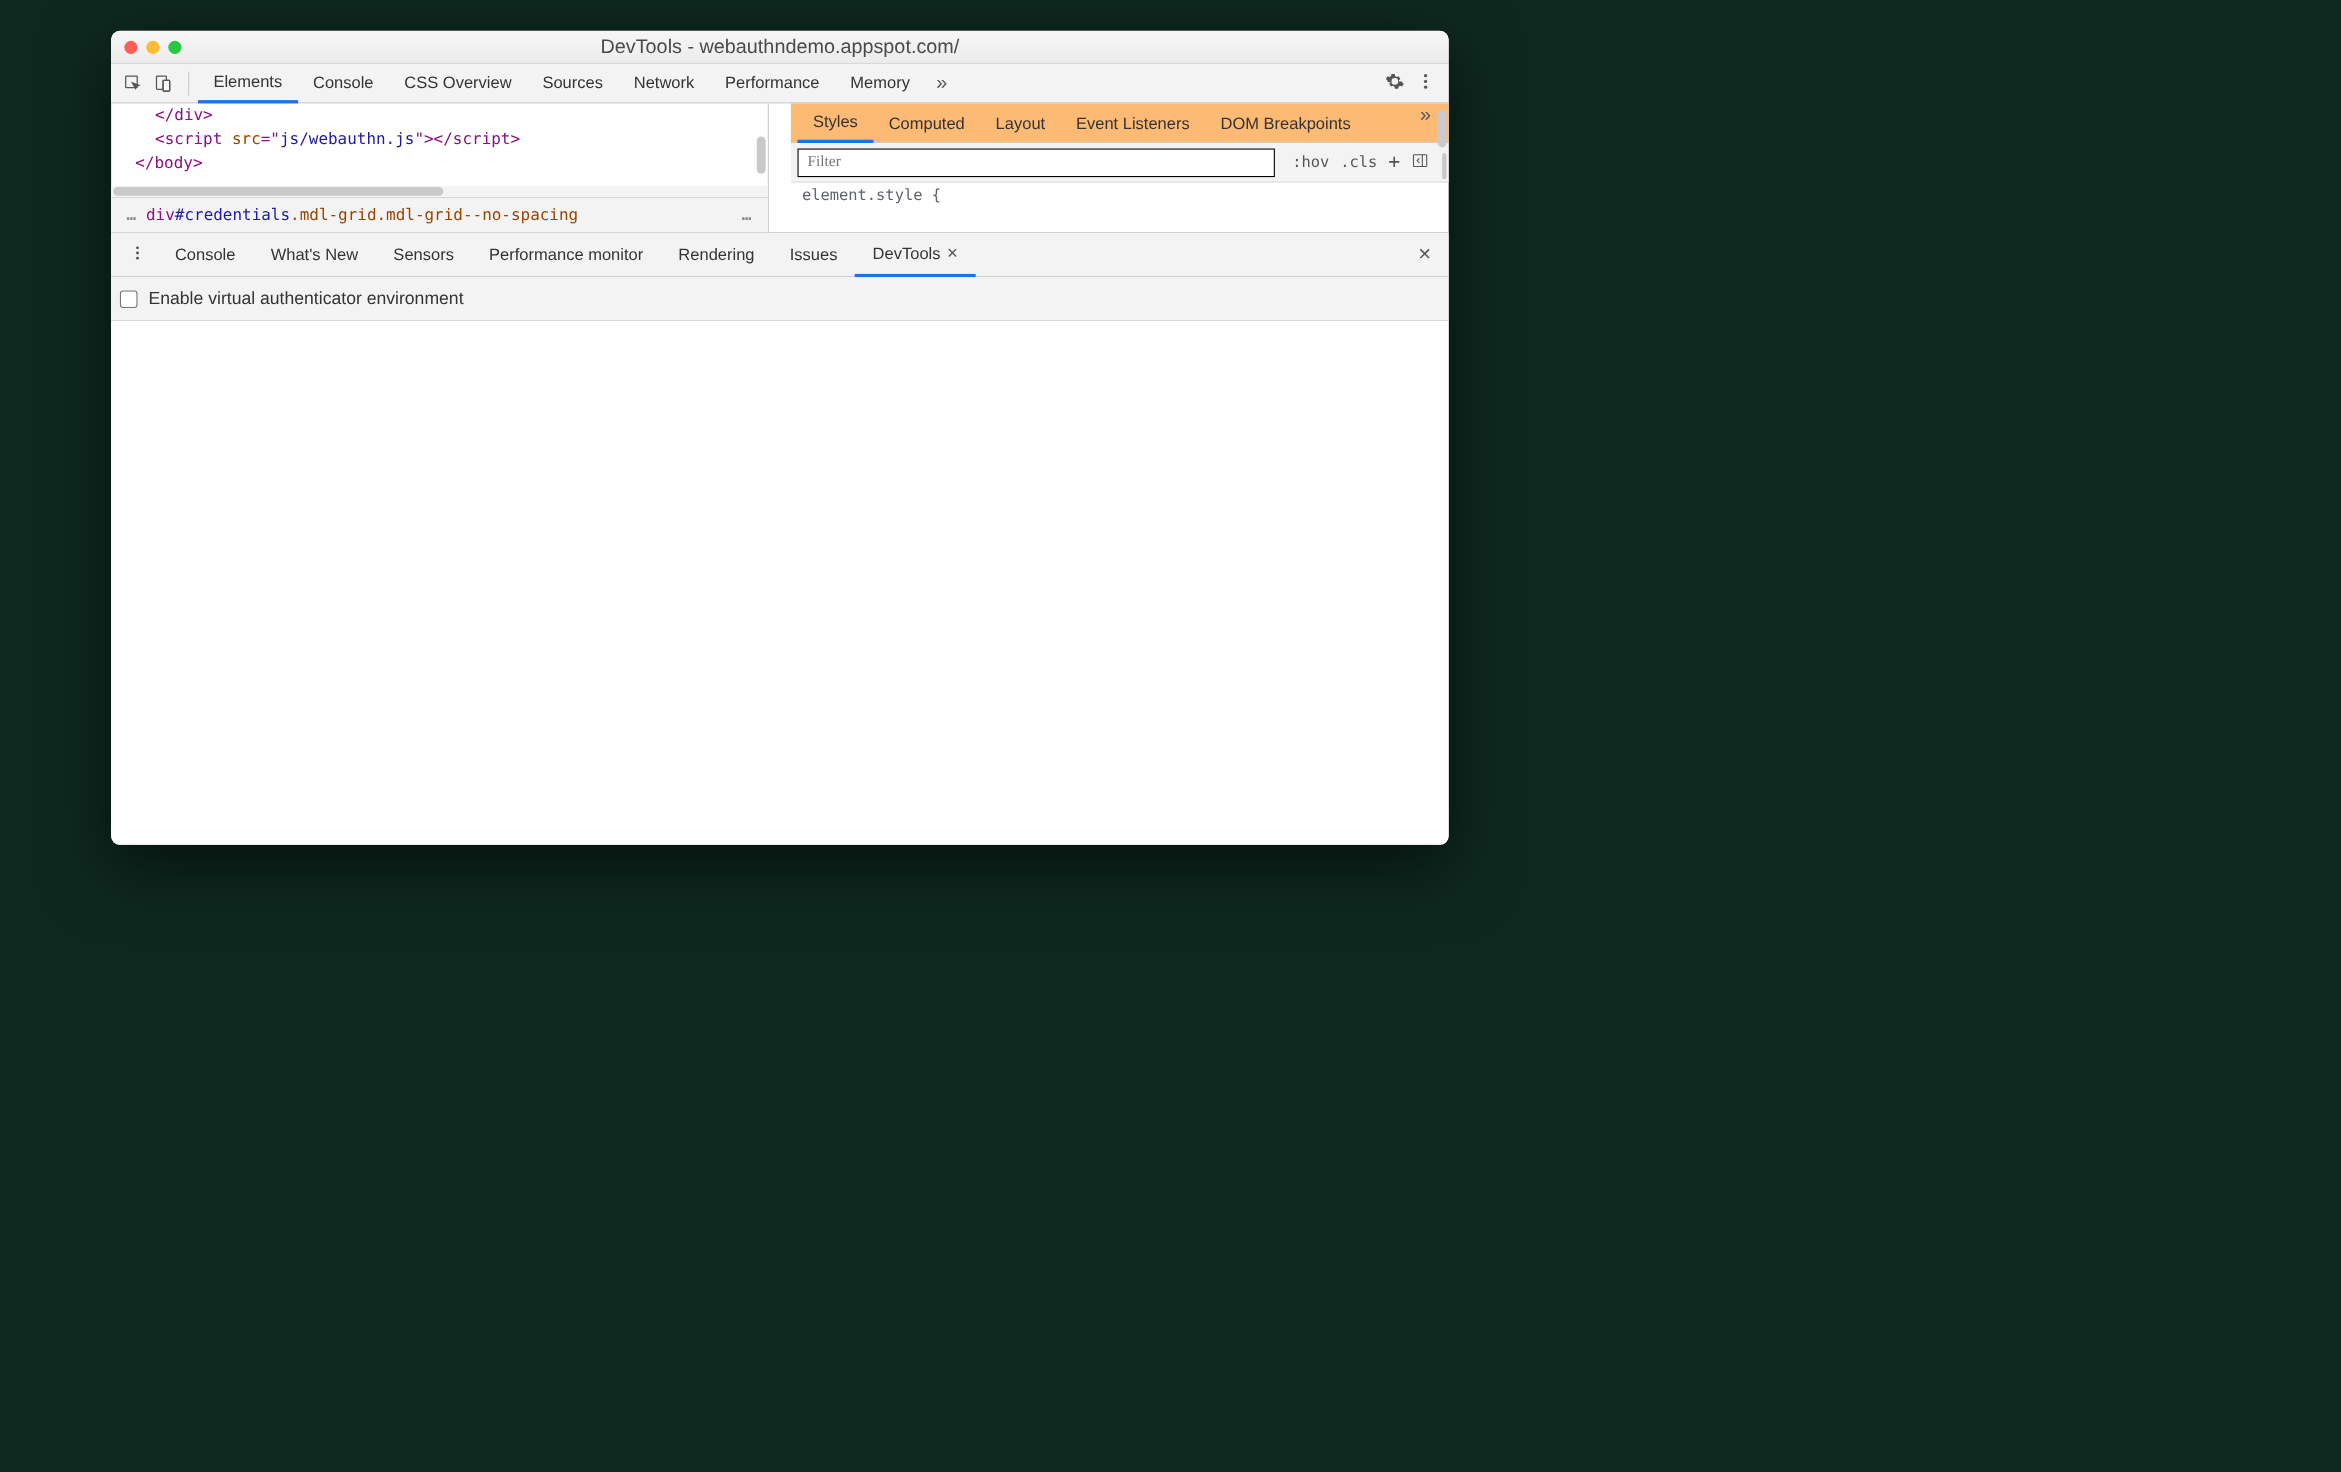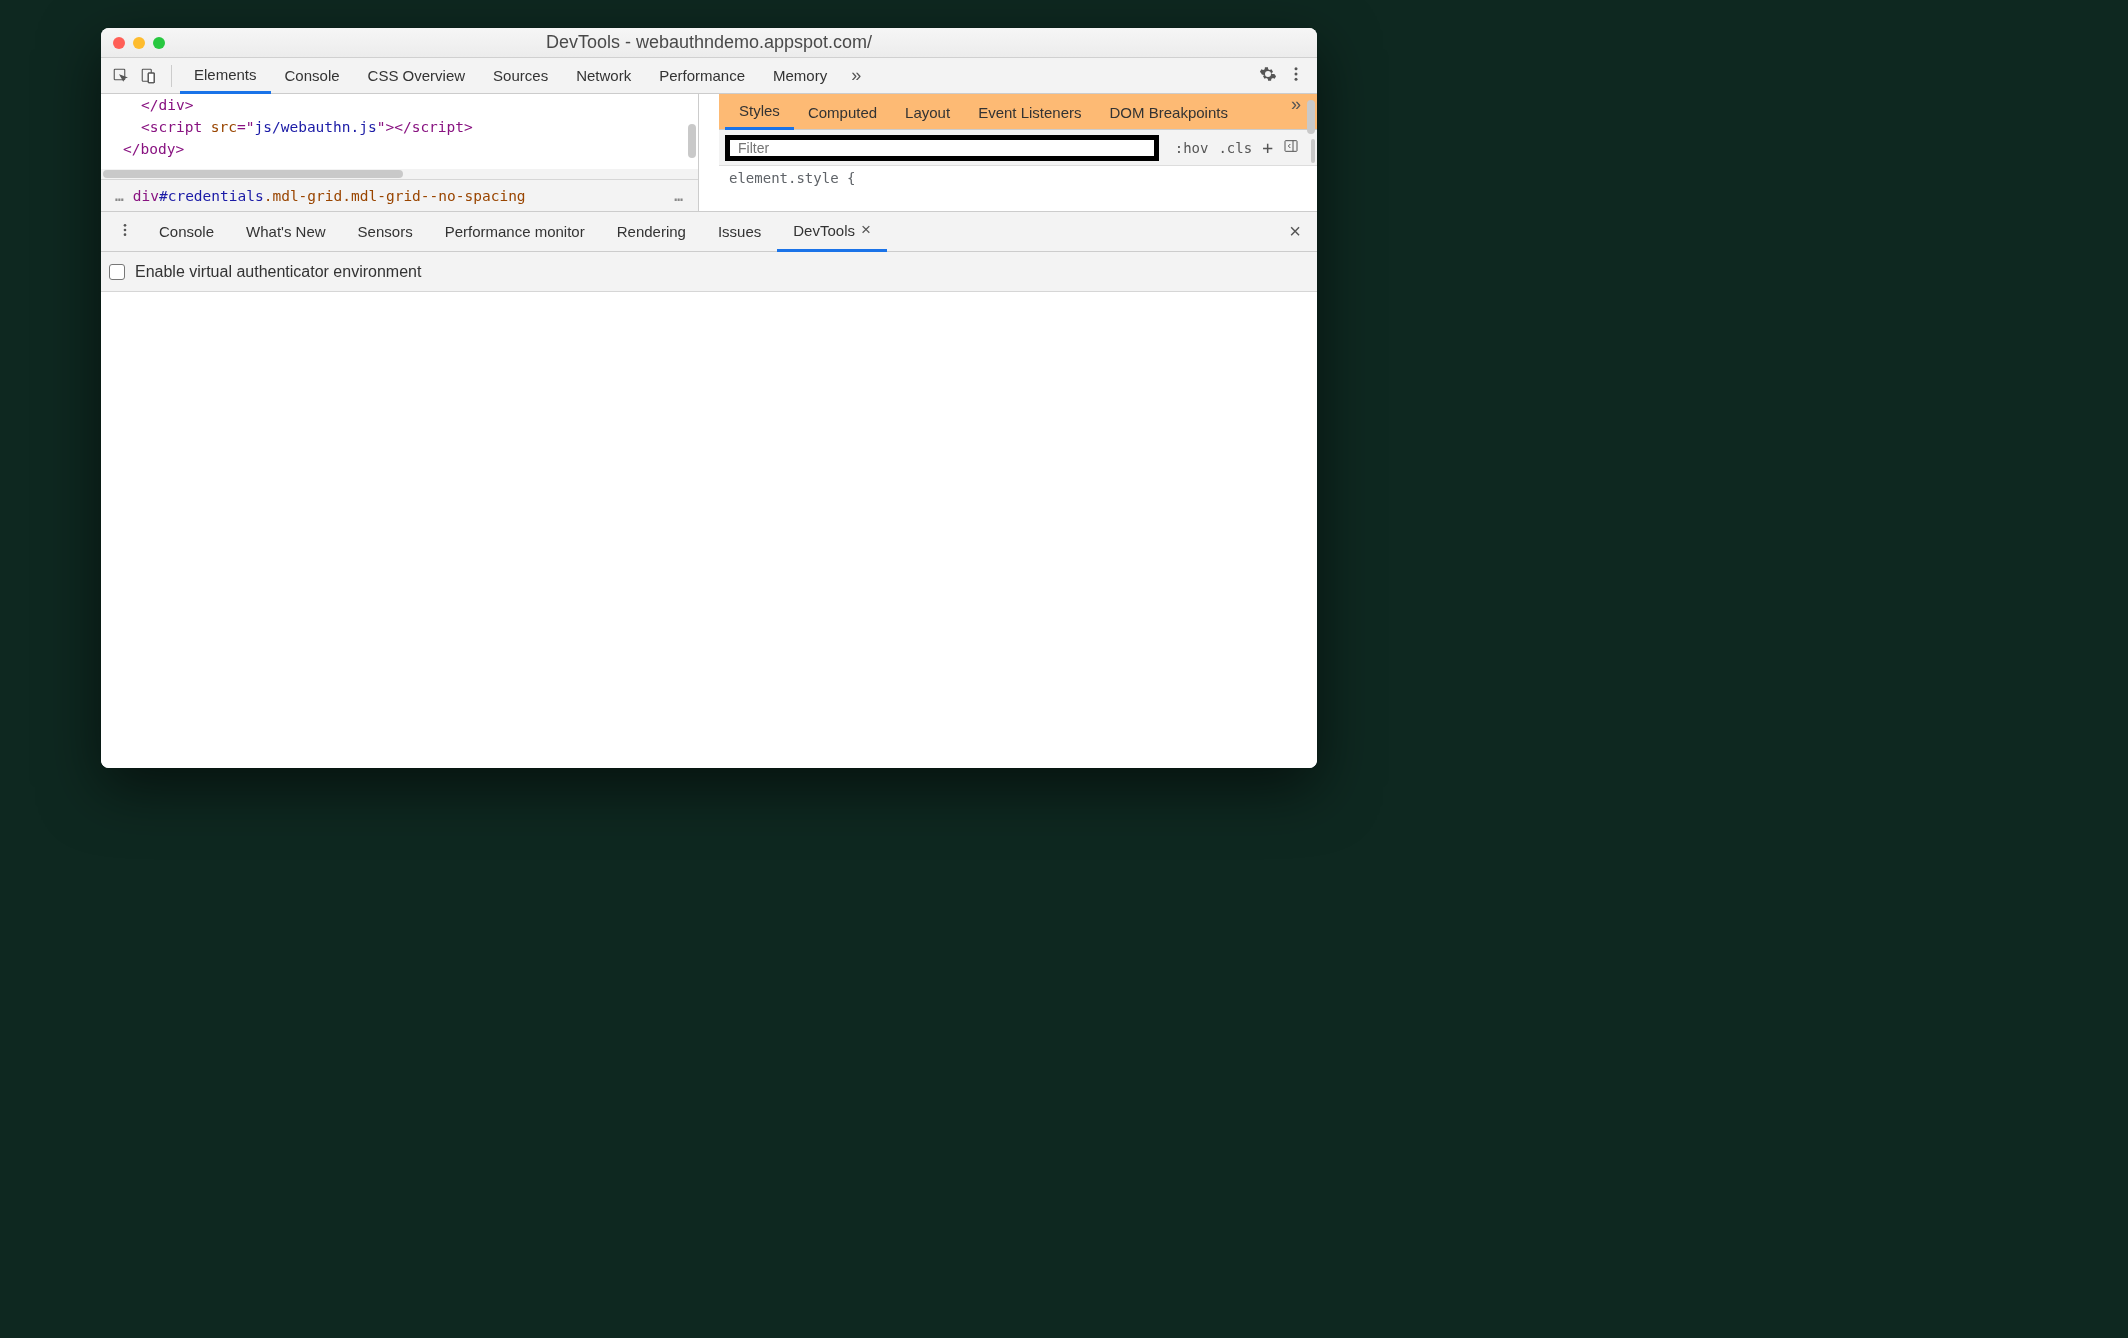--- a/index.html
+++ b/index.html
@@ -67,21 +67,21 @@
   .vscroll-mini { position:absolute; right:2px; top:30px; width:8px; height:34px; background:#c9c9c9; border-radius:4px;}
   .breadcrumb-row{ height:32px; background:#f3f3f3; border-top:1px solid #d6d6d6; display:flex; align-items:center; font-family:Menlo,monospace; font-size:14.5px; padding:0 6px;}
   .bc-ell{color:#888; padding:0 8px; font-weight:bold; letter-spacing:1px;}
   .bc-tag{color:#881280;} .bc-id{color:#1a1aa6;} .bc-cls{color:#994500;}
   .right-pane{ width:50%; display:flex; flex-direction:column; position:relative;}
   .sub-tabs{ height:36px; display:flex; border-bottom:1px solid #ccc; padding:0 6px; background:#fdba74;}
   .sub-tab{ padding:0 14px; height:36px; display:flex; align-items:center; font-size:15px; color:#333;}
   .sub-tab.active{ border-bottom:3px solid #1a73e8; }
   .sub-tabs .more-chevrons{margin-left:auto;}
   .filter-row{ height:36px; display:flex; align-items:center; border-bottom:1px solid #ddd; background:#f3f3f3;}
-  .filter-input{ flex:1; height:26px; margin:0 6px; border:5px solid #000000; background:#fff; font-size:14px; padding:0 8px; color:#666;}
+  .filter-input{ flex:1; height:26px; margin:0 6px; border:1px solid #000000; background:#fff; font-size:14px; padding:0 8px; color:#666;font-family:Liberation Serif, serif;}
   .filter-tokens{ display:flex; align-items:center; gap:10px; padding:0 10px; font-family:Menlo,monospace; font-size:14px; color:#555;}
   .filter-tokens .plus{font-size:18px;}
   .togglepane-icon svg{width:16px;height:16px;stroke:#555;fill:none;stroke-width:1.5;}
   .style-body{ font-family:Menlo,monospace; font-size:14px; padding:4px 10px; color:#5f6368;}
   .vscroll-right{ position:absolute; right:2px; top:6px; width:8px; height:34px; background:#c9c9c9; border-radius:4px;}
   
   .drawer-tabs{ height:40px; background:#f3f3f3; border-bottom:1px solid #ccc; display:flex; align-items:center; padding:0 6px;}
   .drawer-kebab{ padding:0 10px; color:#555;}
   .drawer-tab{ padding:0 16px; height:40px; display:flex; align-items:center; font-size:15px; color:#333;}
   .drawer-tab.active{ border-bottom:3px solid #1a73e8;}

